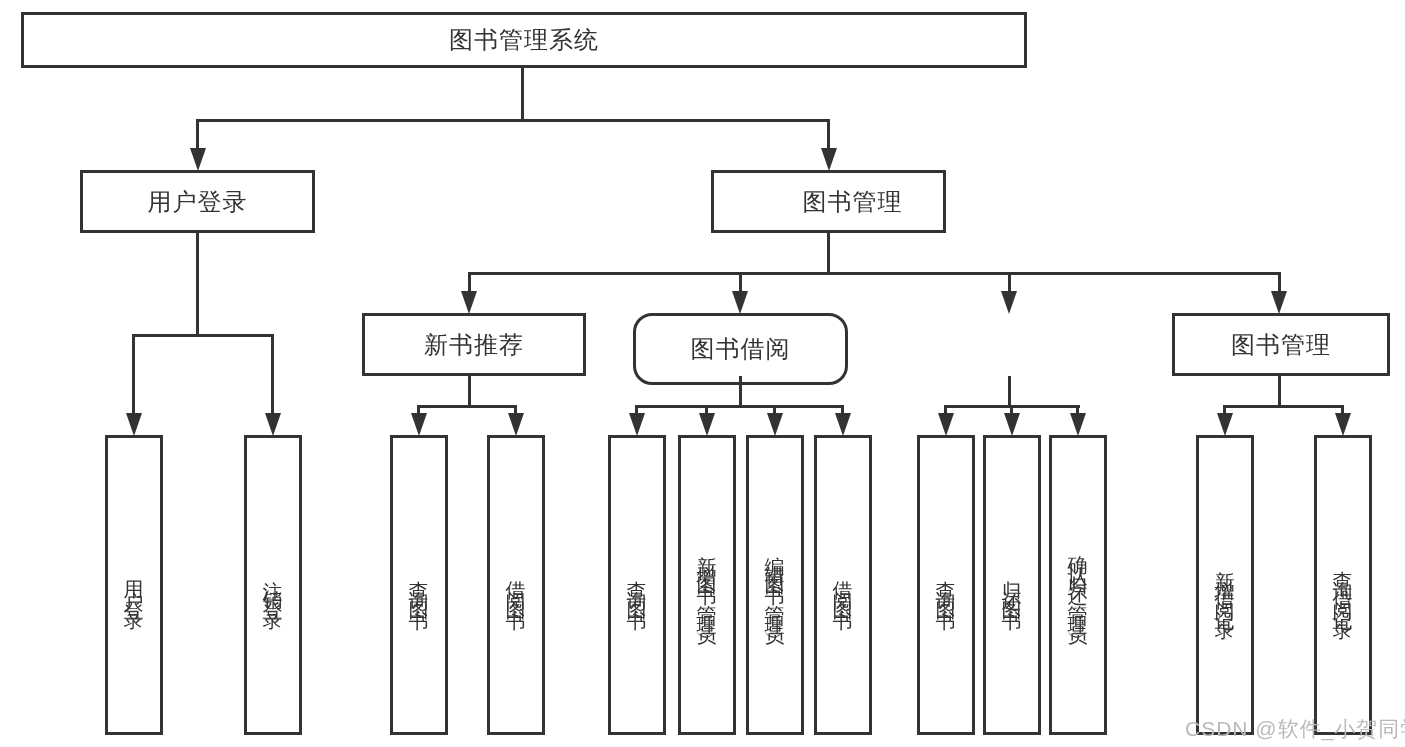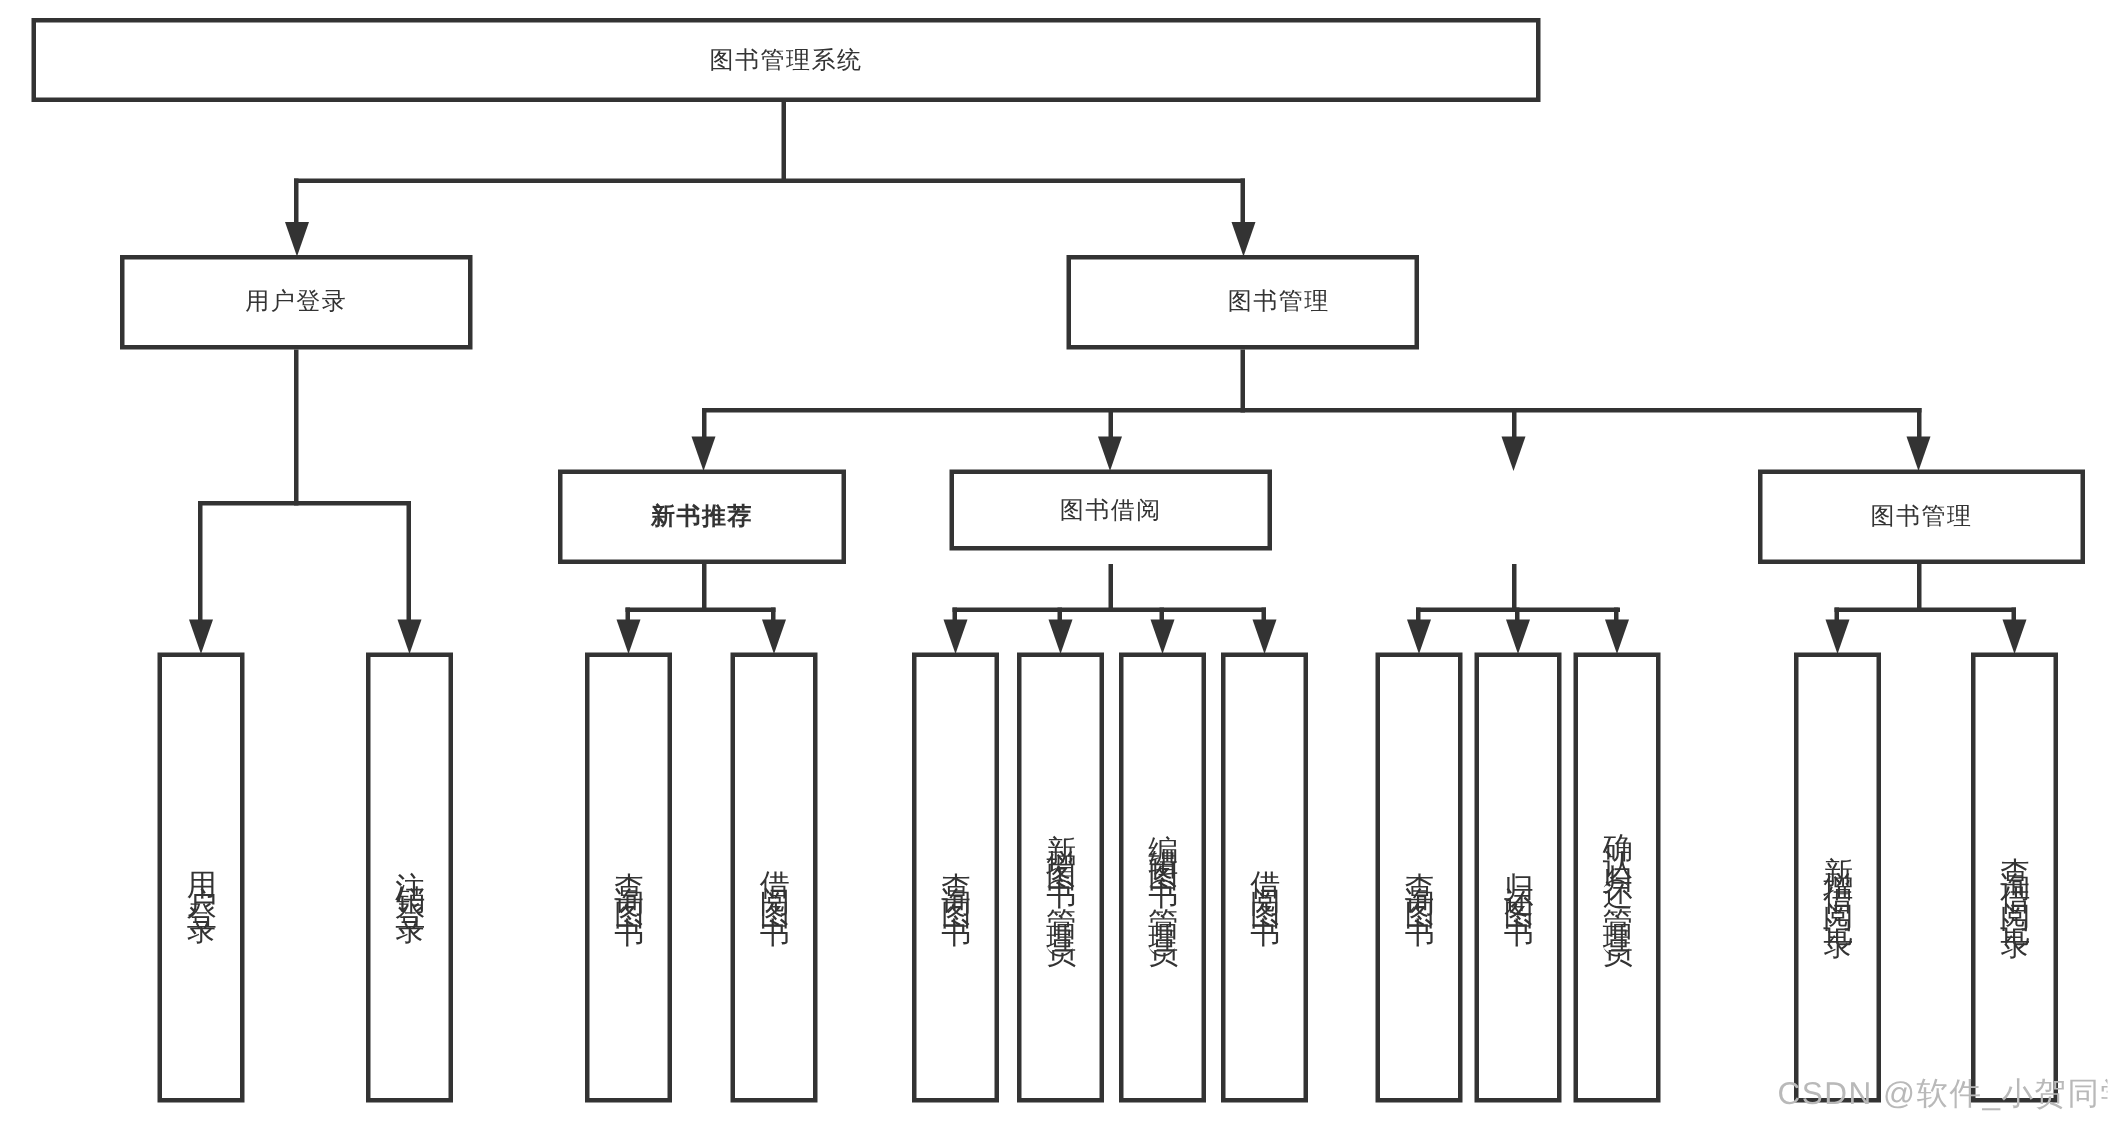--- a/index.html
+++ b/index.html
@@ -2,21 +2,21 @@
 <html><head>
 <meta charset="utf-8">
 <style>
   html,body{margin:0;padding:0;background:#ffffff;}
   body{width:1405px;height:747px;position:relative;overflow:hidden;
        font-family:"Liberation Sans","DejaVu Sans",sans-serif;}
   #canvas{position:absolute;left:0;top:0;width:1405px;height:747px;background:#ffffff;}
 
   .box{position:absolute;box-sizing:border-box;border:3px solid #333333;background:#ffffff;
        display:flex;align-items:center;justify-content:center;
-       color:#333333;font-size:16px;letter-spacing:1px;}
+       color:#333333;font-size:24px;letter-spacing:1px;}
 
   .leaf{position:absolute;box-sizing:border-box;border:3px solid #333333;background:#ffffff;
         display:flex;align-items:center;justify-content:center;
         color:#333333;font-size:20px;}
   .leaf span{writing-mode:vertical-rl;text-orientation:mixed;letter-spacing:10px;line-height:1;}
 
   .hline{position:absolute;height:3px;background:#333333;}
   .vline{position:absolute;width:3px;background:#333333;}
   .arrow{position:absolute;width:0;height:0;
          border-left:8px solid transparent;border-right:8px solid transparent;
@@ -34,24 +34,24 @@
     <span>图书管理系统</span>
   </div>
 
   <div class="box" style="left:80px;top:170px;width:235px;height:63px;">
     <span>用户登录</span>
   </div>
   <div class="box" style="left:711px;top:170px;width:235px;height:63px;padding-left:48px;">
     <span>图书管理</span>
   </div>
 
-  <div class="box" style="left:372px;top:313px;width:192px;height:63px;font-weight:bold;">
+  <div class="box" style="left:362px;top:313px;width:224px;height:63px;">
     <span>新书推荐</span>
   </div>
-  <div class="box" style="left:633px;top:313px;width:215px;height:54px;">
+  <div class="box" style="left:633px;top:313px;width:215px;height:72px;border-radius:19px;">
     <span>图书借阅</span>
   </div>
   <div class="box" style="left:1172px;top:313px;width:218px;height:63px;">
     <span>图书管理</span>
   </div>
 
   <div class="leaf" style="left:105px;top:435px;width:58px;height:300px;">
     <span>用户登录</span>
   </div>
   <div class="leaf" style="left:244px;top:435px;width:58px;height:300px;">

